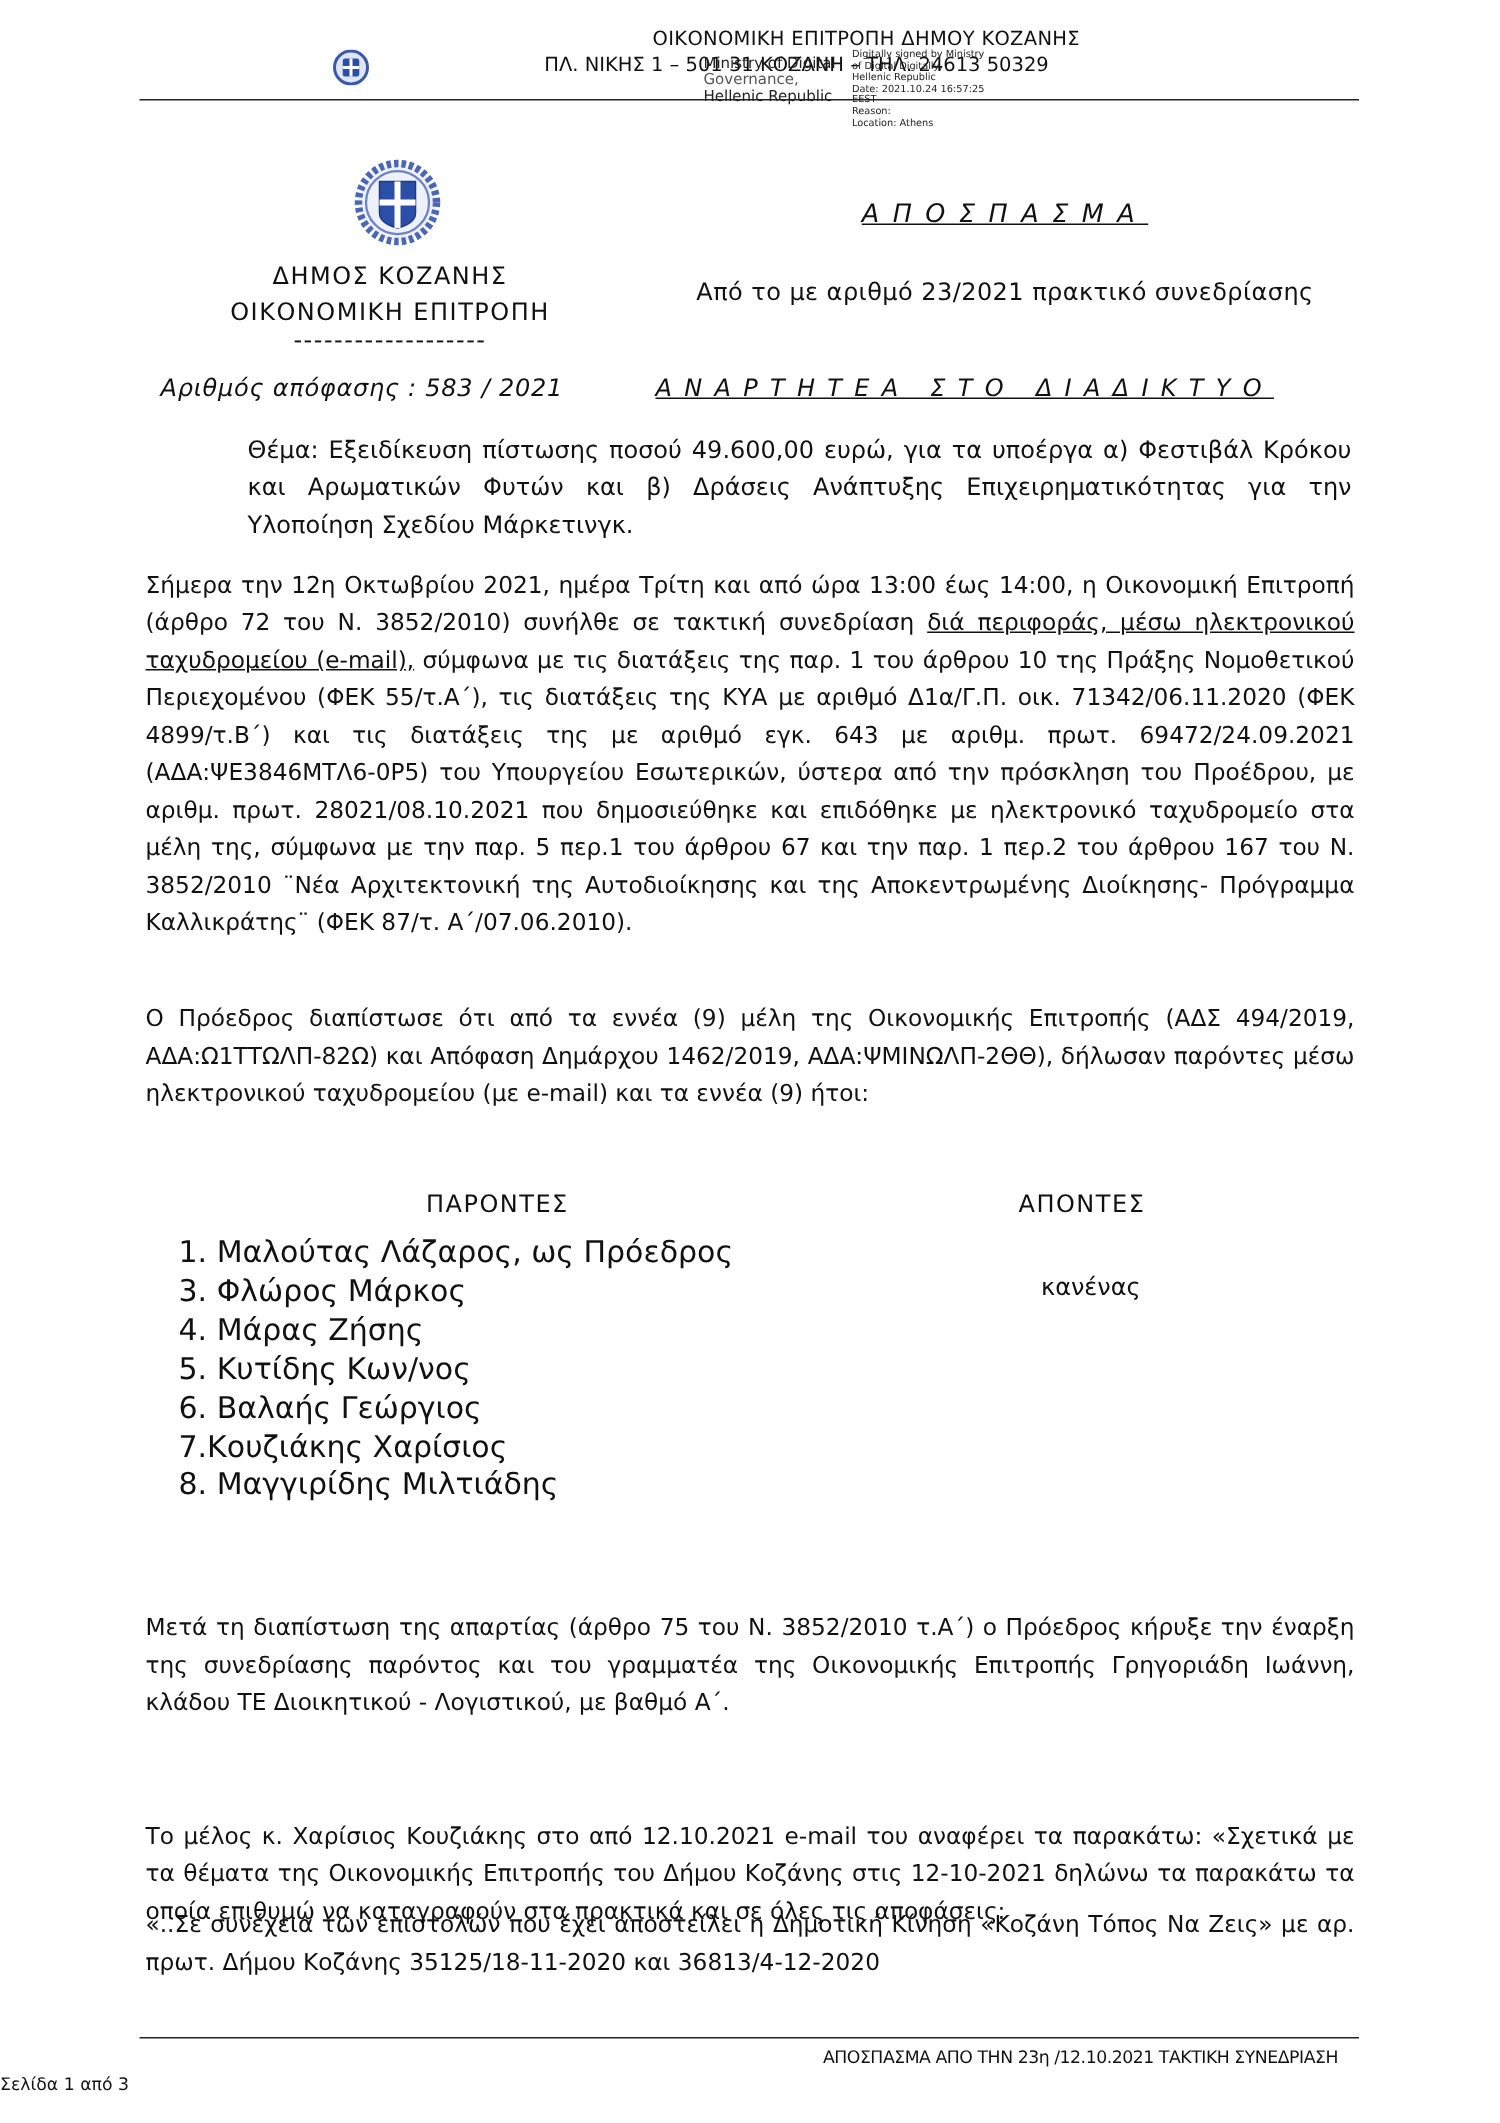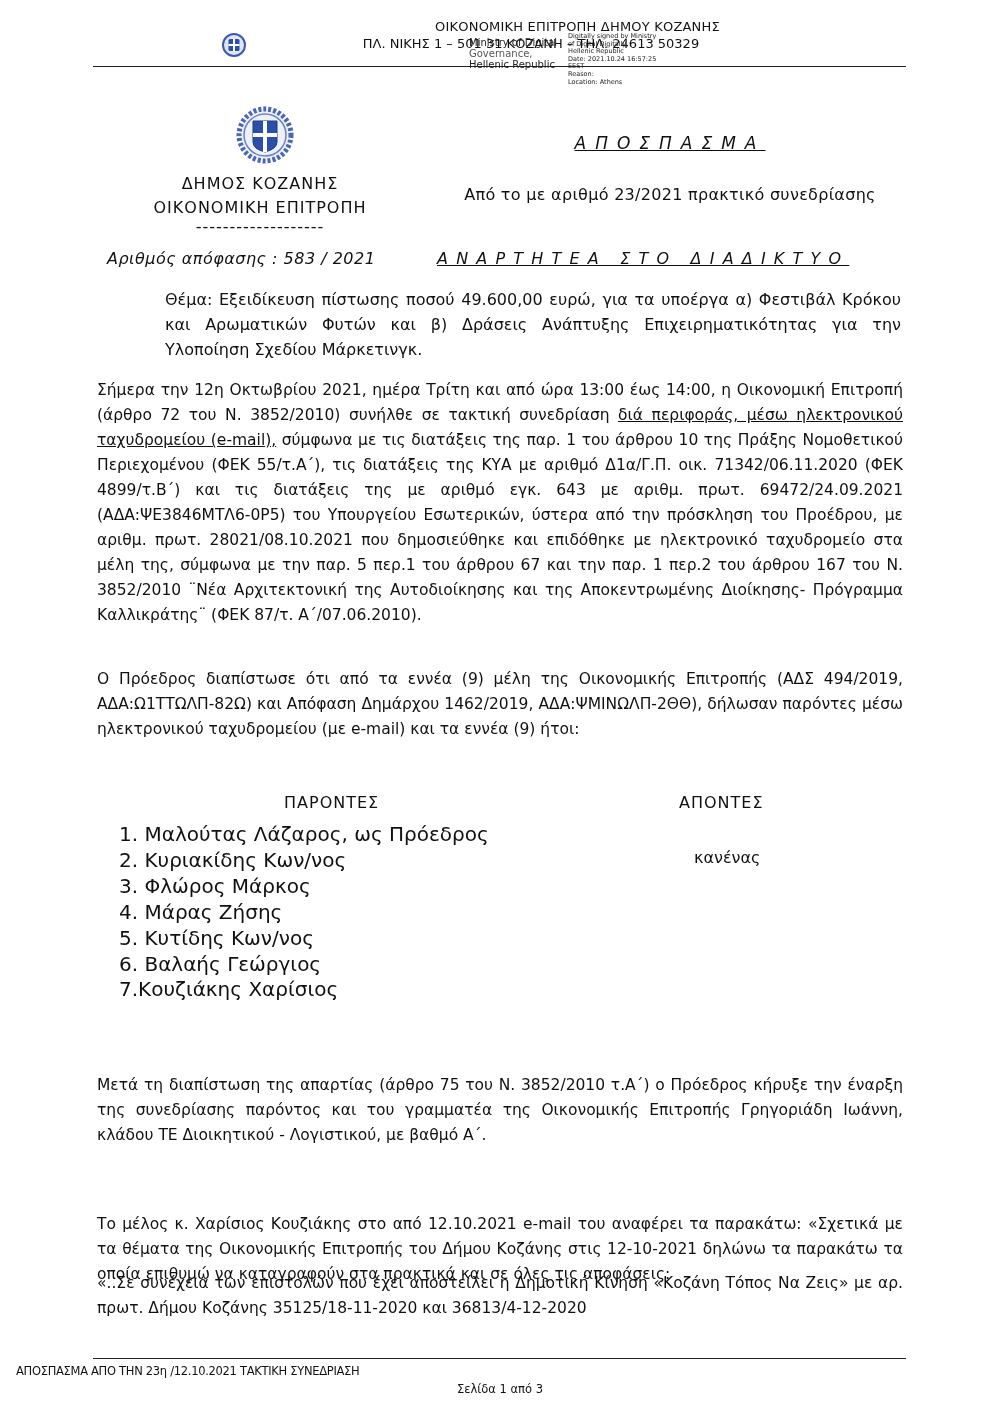--- a/index.html
+++ b/index.html
@@ -43,22 +43,22 @@
     .apontes-h { left: 679px; top: 793px; }
 
     .members { left: 119px; top: 822px; font-size: 20px; line-height: 25.9px; }
     .kanenas { left: 694px; top: 848px; font-size: 16px; }
 
     .p3 { top: 1073px; }
     .p4 { top: 1167px; margin-top: 45px; }
     .p5 { top: 1271px; }
 
     .ftr-rule { left: 93px; width: 813px; top: 1358px; height: 1px; background: #222; }
-    .ftr1 { left: 16px; width: 888px; top: 1364px; text-align: left; font-size: 11.5px; letter-spacing: -0.3px; }
-    .ftr2 { left: 0; width: 1000px; top: 1382px; text-align: center; font-size: 11.5px; }
+    .ftr1 { left: 4px; width: 888px; top: 1364px; text-align: right; font-size: 11.5px; letter-spacing: -0.3px; }
+    .ftr2 { left: 0; width: 1000px; top: 1382px; text-align: left; font-size: 11.5px; }
   </style>
 </head>
 <body>
 
 <div class="abs hdr-emblem-small">
   <svg width="24" height="24" viewBox="0 0 24 24">
     <circle cx="12" cy="12" r="11" fill="#dfe5f3" stroke="#3a58ad" stroke-width="2"></circle>
     <rect x="6.5" y="6" width="11" height="12" rx="1.5" fill="#2b4fa8"></rect>
     <rect x="11" y="6" width="2" height="12" fill="#fff"></rect>
     <rect x="6.5" y="11" width="11" height="2" fill="#fff"></rect>
@@ -109,26 +109,26 @@
 
 <div class="abs para p1"><span>Σήμερα την 12η Οκτωβρίου 2021, ημέρα Τρίτη και από ώρα 13:00 έως 14:00, η Οικονομική Επιτροπή (άρθρο 72 του Ν. 3852/2010) συνήλθε σε τακτική συνεδρίαση </span><span class="u">διά περιφοράς, μέσω ηλεκτρονικού ταχυδρομείου (e-mail),</span><span> σύμφωνα με τις διατάξεις της παρ. 1 του άρθρου 10 της Πράξης Νομοθετικού Περιεχομένου (ΦΕΚ 55/τ.Α΄), τις διατάξεις της ΚΥΑ με αριθμό Δ1α/Γ.Π. οικ. 71342/06.11.2020 (ΦΕΚ 4899/τ.Β΄) και τις διατάξεις της με αριθμό εγκ. 643 με αριθμ. πρωτ. 69472/24.09.2021 (ΑΔΑ:ΨΕ3846ΜΤΛ6-0Ρ5) του Υπουργείου Εσωτερικών, ύστερα από την πρόσκληση του Προέδρου, με αριθμ. πρωτ. 28021/08.10.2021 που δημοσιεύθηκε και επιδόθηκε με ηλεκτρονικό ταχυδρομείο στα μέλη της, σύμφωνα με την παρ. 5 περ.1 του άρθρου 67 και την παρ. 1 περ.2 του άρθρου 167 του Ν. 3852/2010 ¨Νέα Αρχιτεκτονική της Αυτοδιοίκησης και της Αποκεντρωμένης Διοίκησης- Πρόγραμμα Καλλικράτης¨ (ΦΕΚ 87/τ. Α΄/07.06.2010).</span></div>
 
 <div class="abs para p2">Ο Πρόεδρος διαπίστωσε ότι από τα εννέα (9) μέλη της Οικονομικής Επιτροπής (ΑΔΣ 494/2019, ΑΔΑ:Ω1ΤΤΩΛΠ-82Ω) και Απόφαση Δημάρχου 1462/2019, ΑΔΑ:ΨΜΙΝΩΛΠ-2ΘΘ), δήλωσαν παρόντες μέσω ηλεκτρονικού ταχυδρομείου (με e-mail) και τα εννέα (9) ήτοι:</div>
 
 <div class="abs col-head parontes-h">ΠΑΡΟΝΤΕΣ</div>
 <div class="abs col-head apontes-h">ΑΠΟΝΤΕΣ</div>
 
 <div class="abs members">
   <div>1. Μαλούτας Λάζαρος, ως Πρόεδρος</div>
-  <div>2. Κυριακίδης  Κων/νος</div>
   <div>3. Φλώρος Μάρκος</div>
   <div>4. Μάρας Ζήσης</div>
   <div>5. Κυτίδης Κων/νος</div>
   <div>6. Βαλαής Γεώργιος</div>
   <div>7.Κουζιάκης  Χαρίσιος</div>
+  <div>8. Μαγγιρίδης Μιλτιάδης</div>
 </div>
 <div class="abs kanenas">κανένας</div>
 
 <div class="abs para p3">Μετά τη διαπίστωση της απαρτίας (άρθρο 75 του Ν. 3852/2010 τ.Α΄) ο Πρόεδρος κήρυξε την έναρξη της συνεδρίασης παρόντος και του γραμματέα της Οικονομικής Επιτροπής Γρηγοριάδη Ιωάννη, κλάδου ΤΕ Διοικητικού - Λογιστικού, με βαθμό Α΄.</div>
 <div class="abs para p4">Το μέλος κ. Χαρίσιος Κουζιάκης στο από 12.10.2021 e-mail του αναφέρει τα παρακάτω: «Σχετικά με τα θέματα της Οικονομικής Επιτροπής  του Δήμου Κοζάνης στις 12-10-2021 δηλώνω τα παρακάτω τα οποία επιθυμώ να καταγραφούν στα πρακτικά και σε όλες τις αποφάσεις:</div>
 <div class="abs para p5"> «..Σε συνέχεια των επιστολών που έχει αποστείλει η Δημοτική Κίνηση «Κοζάνη Τόπος Να Ζεις» με αρ. πρωτ. Δήμου Κοζάνης 35125/18-11-2020 και 36813/4-12-2020</div>
 
 <div class="abs ftr-rule"></div>
 <div class="abs ftr1">ΑΠΟΣΠΑΣΜΑ ΑΠΟ ΤΗΝ 23η /12.10.2021  ΤΑΚΤΙΚΗ  ΣΥΝΕΔΡΙΑΣΗ</div>
 <div class="abs ftr2">Σελίδα 1 από 3</div>

